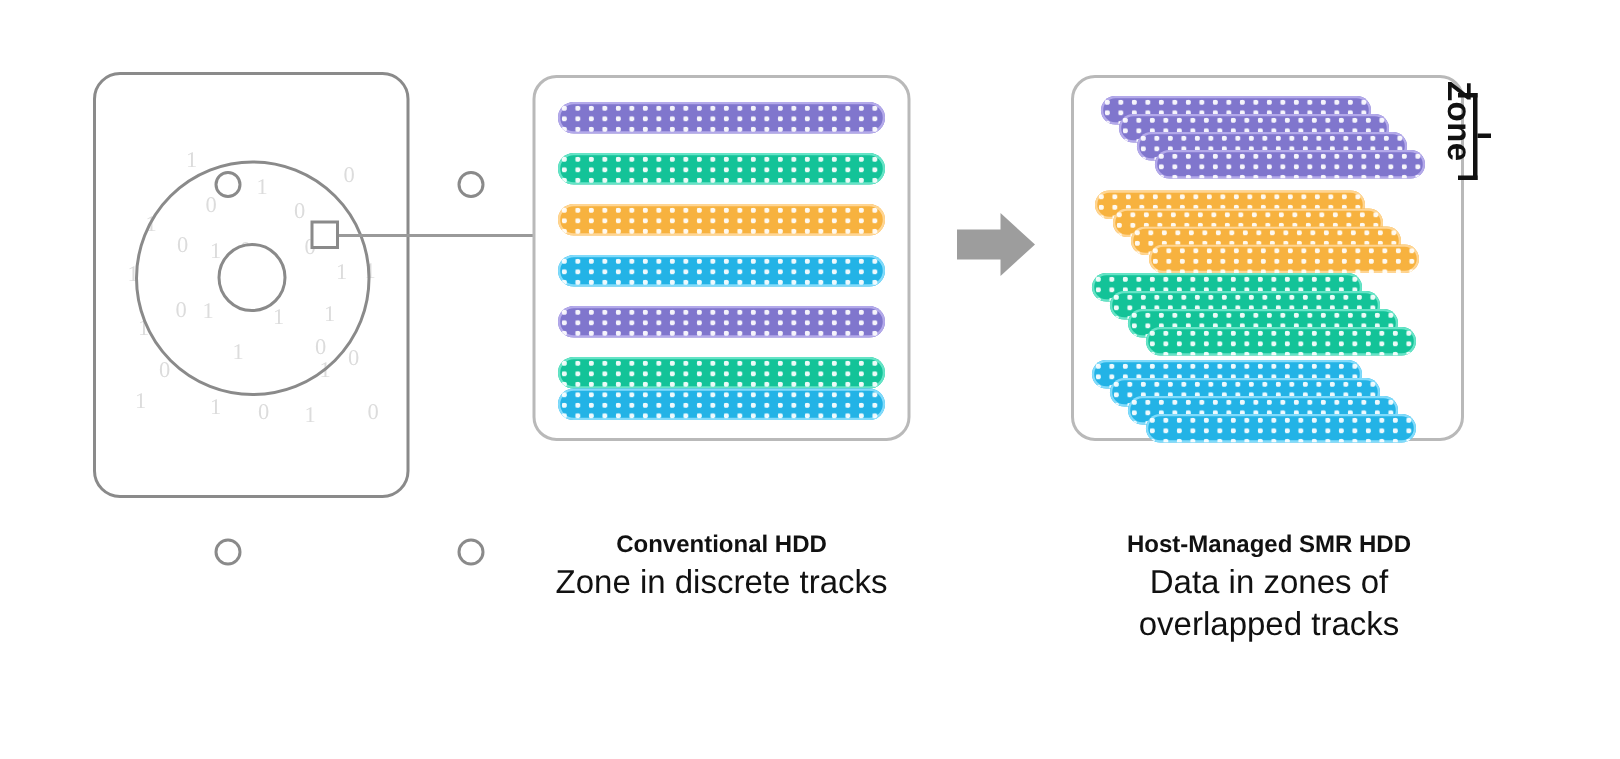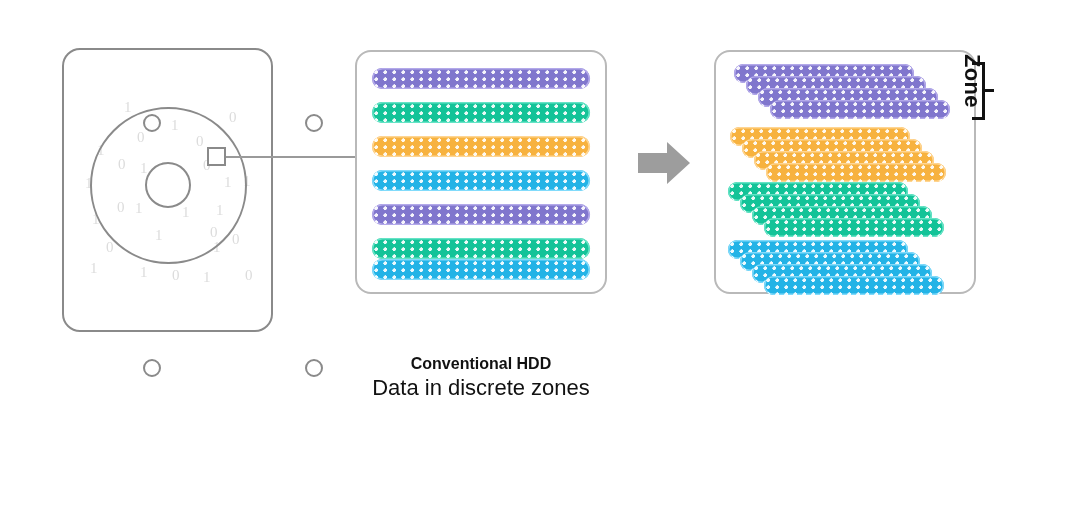--- a/index.html
+++ b/index.html
@@ -199,17 +199,22 @@
         </div>
       </div>
   </div>
 
   <div class="bracket"></div>
   <div class="bracket-tick"></div>
   <div class="zone-label">Zone</div>
 
   <div class="caption" id="caption-conventional">
     <div class="title">Conventional HDD</div>
-    <div class="sub">Data in discrete zones</div>
-  </div>
-
+    <div class="sub">Zone in discrete tracks</div>
+  </div>
+
+  <div class="caption" id="caption-smr">
+    <div class="title">Host-Managed SMR HDD</div>
+    <div class="sub">Data in zones of</div>
+    <div class="sub">overlapped tracks</div>
+  </div>
 
 </div>
 
 </body></html>

